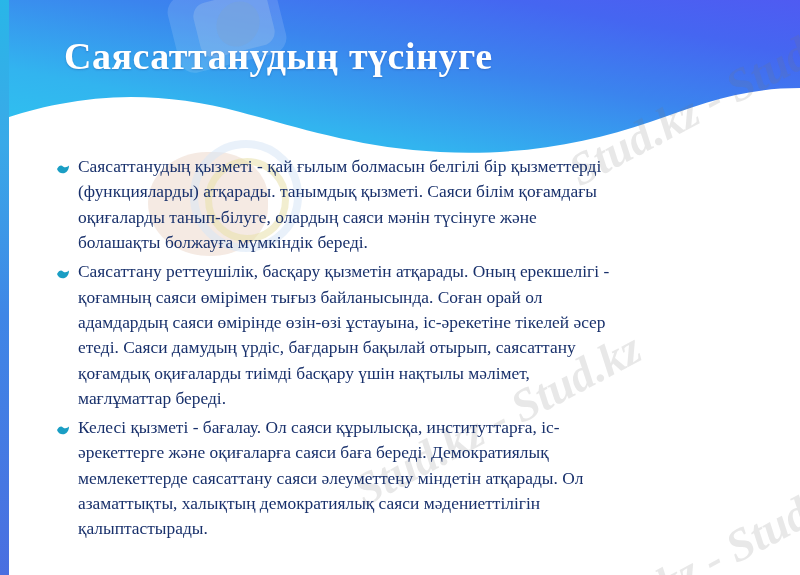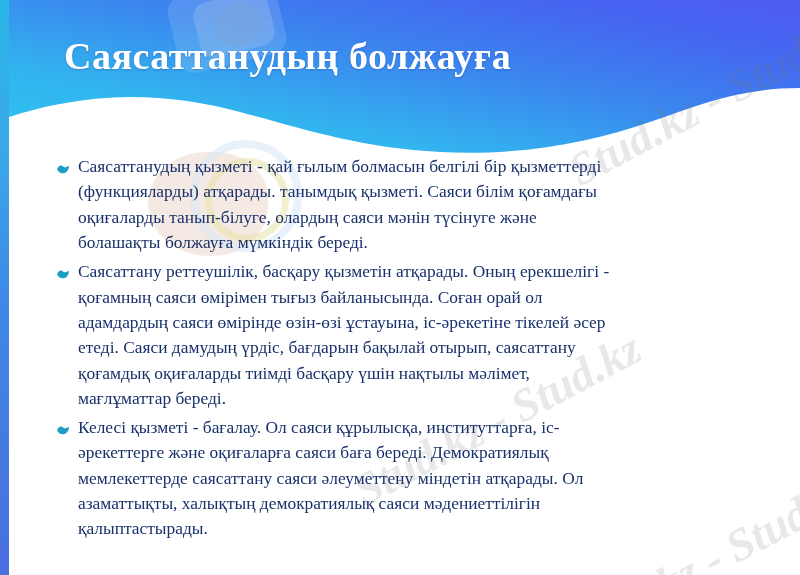--- a/index.html
+++ b/index.html
@@ -216,21 +216,21 @@
   </div>
 
   <div class="deco-rect"></div>
   <div class="deco-rect2"></div>
   <div class="deco-circle"></div>
 
   <div class="left-strip">
     <div class="left-strip-inner"></div>
   </div>
 
-  <div class="title">Саясаттанудың болжауға</div>
+  <div class="title">Саясаттанудың түсінуге</div>
 
   <div class="watermark">
     <div class="wm-text wm1">Stud.kz - Stud.kz</div>
     <div class="wm-text wm2">Stud.kz - Stud.kz</div>
     <div class="wm-text wm3">Stud.kz - Stud.kz</div>
   </div>
 
   <div class="content">
 
     <div class="bullet-row">

